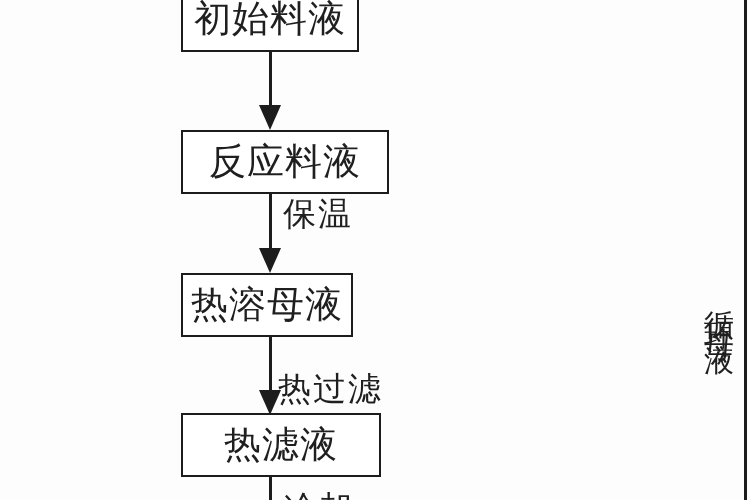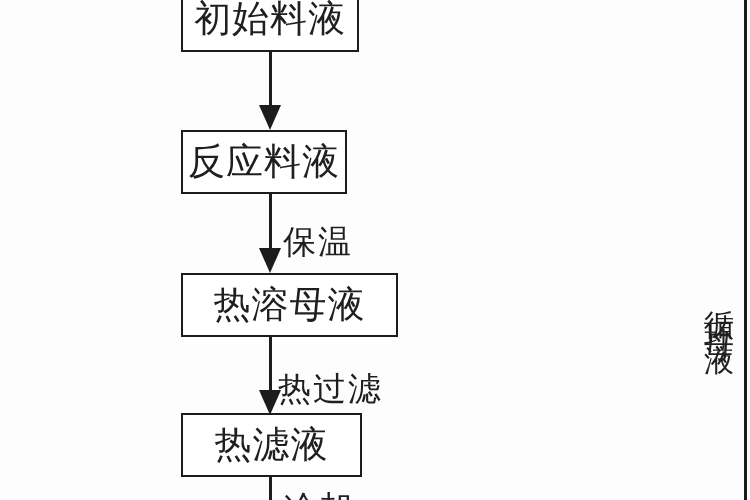--- a/index.html
+++ b/index.html
@@ -20,23 +20,23 @@
     border: 2px solid var(--line, #1c1c1c);
     background: #ffffff;
     display: flex;
     align-items: center;
     justify-content: center;
     font-size: 37px;
     letter-spacing: 1px;
     white-space: nowrap;
   }
   .box-initial      { left: 181px; top: -14px; width: 178px; height: 66px; }
-  .box-reaction     { left: 181px; top: 130px; width: 166px; height: 64px; }
-  .box-hot-mother   { left: 181px; top: 273px; width: 217px; height: 64px; }
-  .box-hot-filtrate { left: 181px; top: 413px; width: 181px; height: 64px; }
+  .box-reaction     { left: 181px; top: 130px; width: 208px; height: 64px; }
+  .box-hot-mother   { left: 181px; top: 273px; width: 172px; height: 64px; }
+  .box-hot-filtrate { left: 181px; top: 413px; width: 200px; height: 64px; }
 
   .vline {
     position: absolute;
     width: 3px;
     background: var(--line, #1c1c1c);
     left: 269px;
   }
   .line-1 { top: 52px;  height: 56px; }
   .line-2 { top: 194px; height: 56px; }
   .line-3 { top: 337px; height: 56px; }
@@ -53,21 +53,21 @@
   .arrow-1 { top: 105px; }
   .arrow-2 { top: 248px; }
   .arrow-3 { top: 390px; }
 
   .edge-label {
     position: absolute;
     font-size: 33px;
     letter-spacing: 2px;
     white-space: nowrap;
   }
-  .label-keep-warm      { left: 283px; top: 220px; }
+  .label-keep-warm      { left: 283px; top: 192px; }
   .label-hot-filtration { left: 278px; top: 367px; }
   .label-cooling        { left: 284px; top: 486px; }
 
   .side-label {
     position: absolute;
     left: 696px;
     top: 287px;
     writing-mode: vertical-rl;
     text-orientation: upright;
     font-size: 30px;

